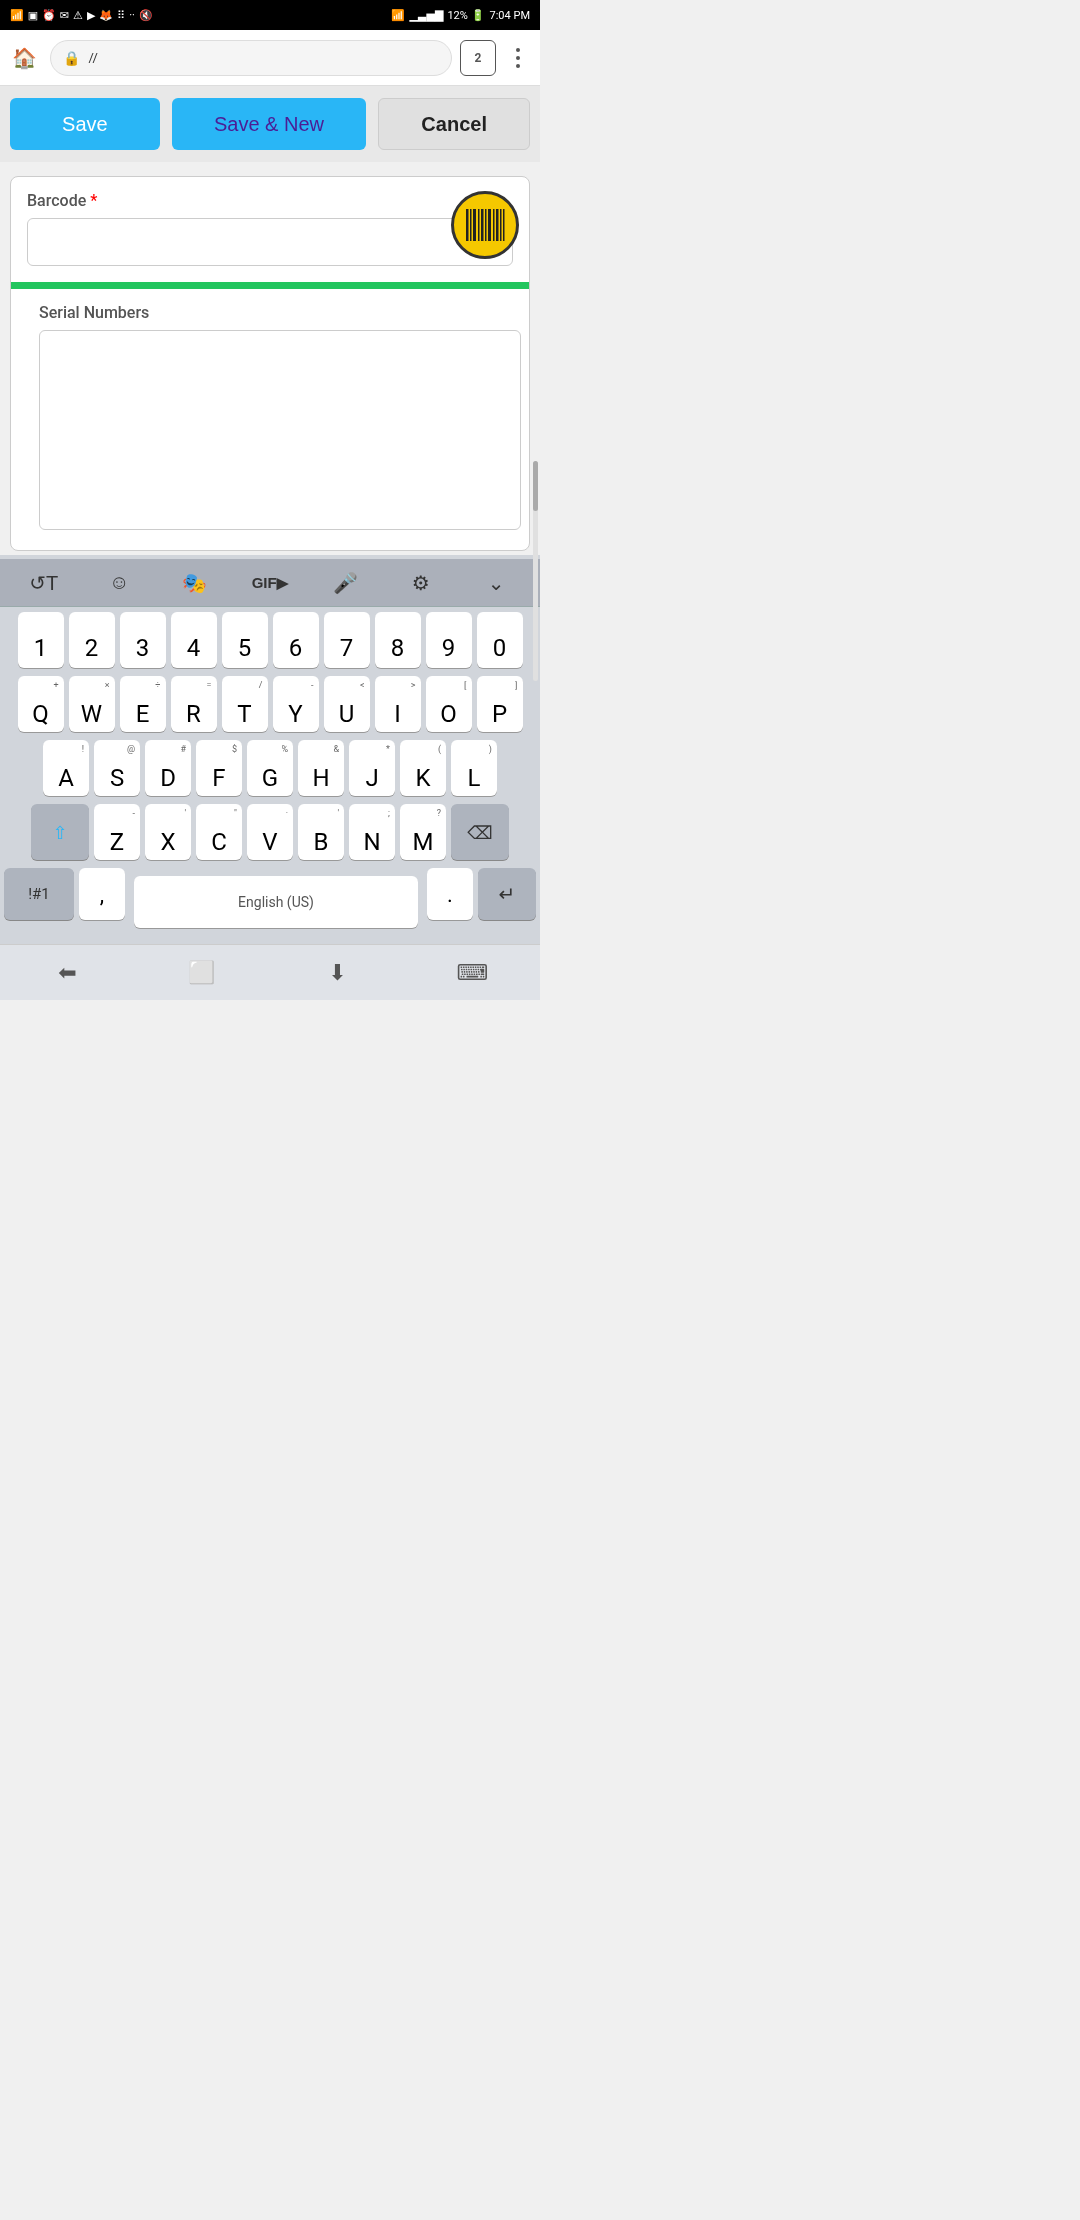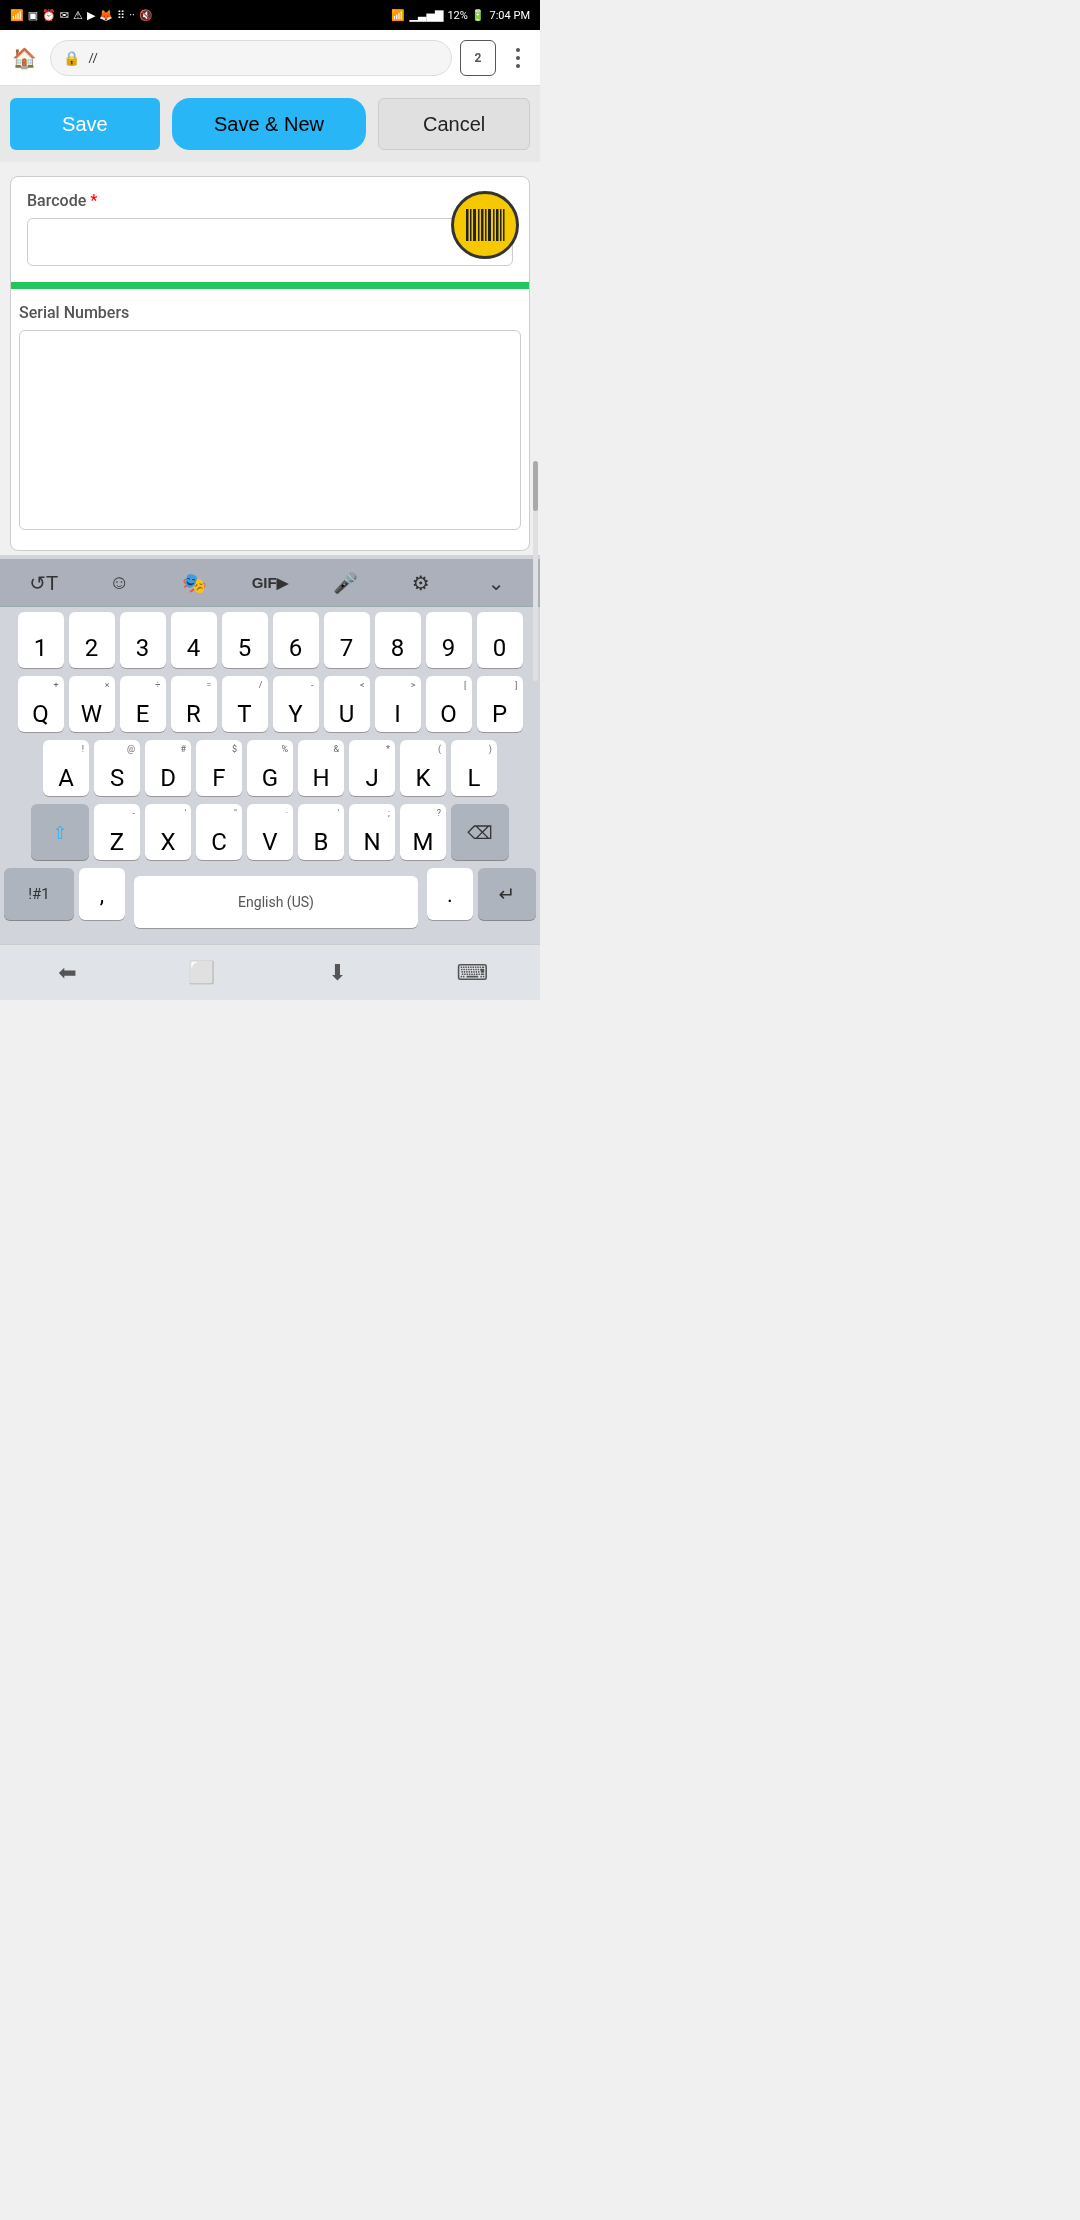--- a/index.html
+++ b/index.html
@@ -84,37 +84,37 @@
       border: none;
       border-radius: 6px;
       height: 52px;
       font-size: 20px;
       font-weight: 500;
       cursor: pointer;
     }
     .btn-save-new {
       flex: 1.3;
       background: #29b6f6;
-      color: #000000;
+      color: #4c1d95;
       border: none;
-      border-radius: 18px;
+      border-radius: 6px;
       height: 52px;
       font-size: 20px;
       font-weight: 500;
       cursor: pointer;
     }
     .btn-cancel {
       flex: 1;
       background: #e0e0e0;
       color: #222;
       border: 1px solid #ccc;
       border-radius: 6px;
       height: 52px;
       font-size: 20px;
-      font-weight: 400;
+      font-weight: 700;
       cursor: pointer;
     }
 
     
     .form-area {
       background: #fff;
       margin: 14px 10px 0 10px;
       border: 1px solid #ccc;
       border-radius: 8px;
       overflow: hidden;
@@ -155,20 +155,21 @@
       border: 3px solid #333;
       display: flex; align-items: center; justify-content: center;
       cursor: pointer;
       overflow: hidden;
     }
     .barcode-svg { width: 44px; height: 44px; }
 
     
     .textarea-section {
       padding: 14px 8px 16px;
+      margin-left: 20px;
     }
     .field-textarea {
       width: 100%;
       height: 200px;
       border: 1.5px solid #ccc;
       border-radius: 6px;
       padding: 10px;
       font-size: 16px;
       color: #333;
       background: #fff;

